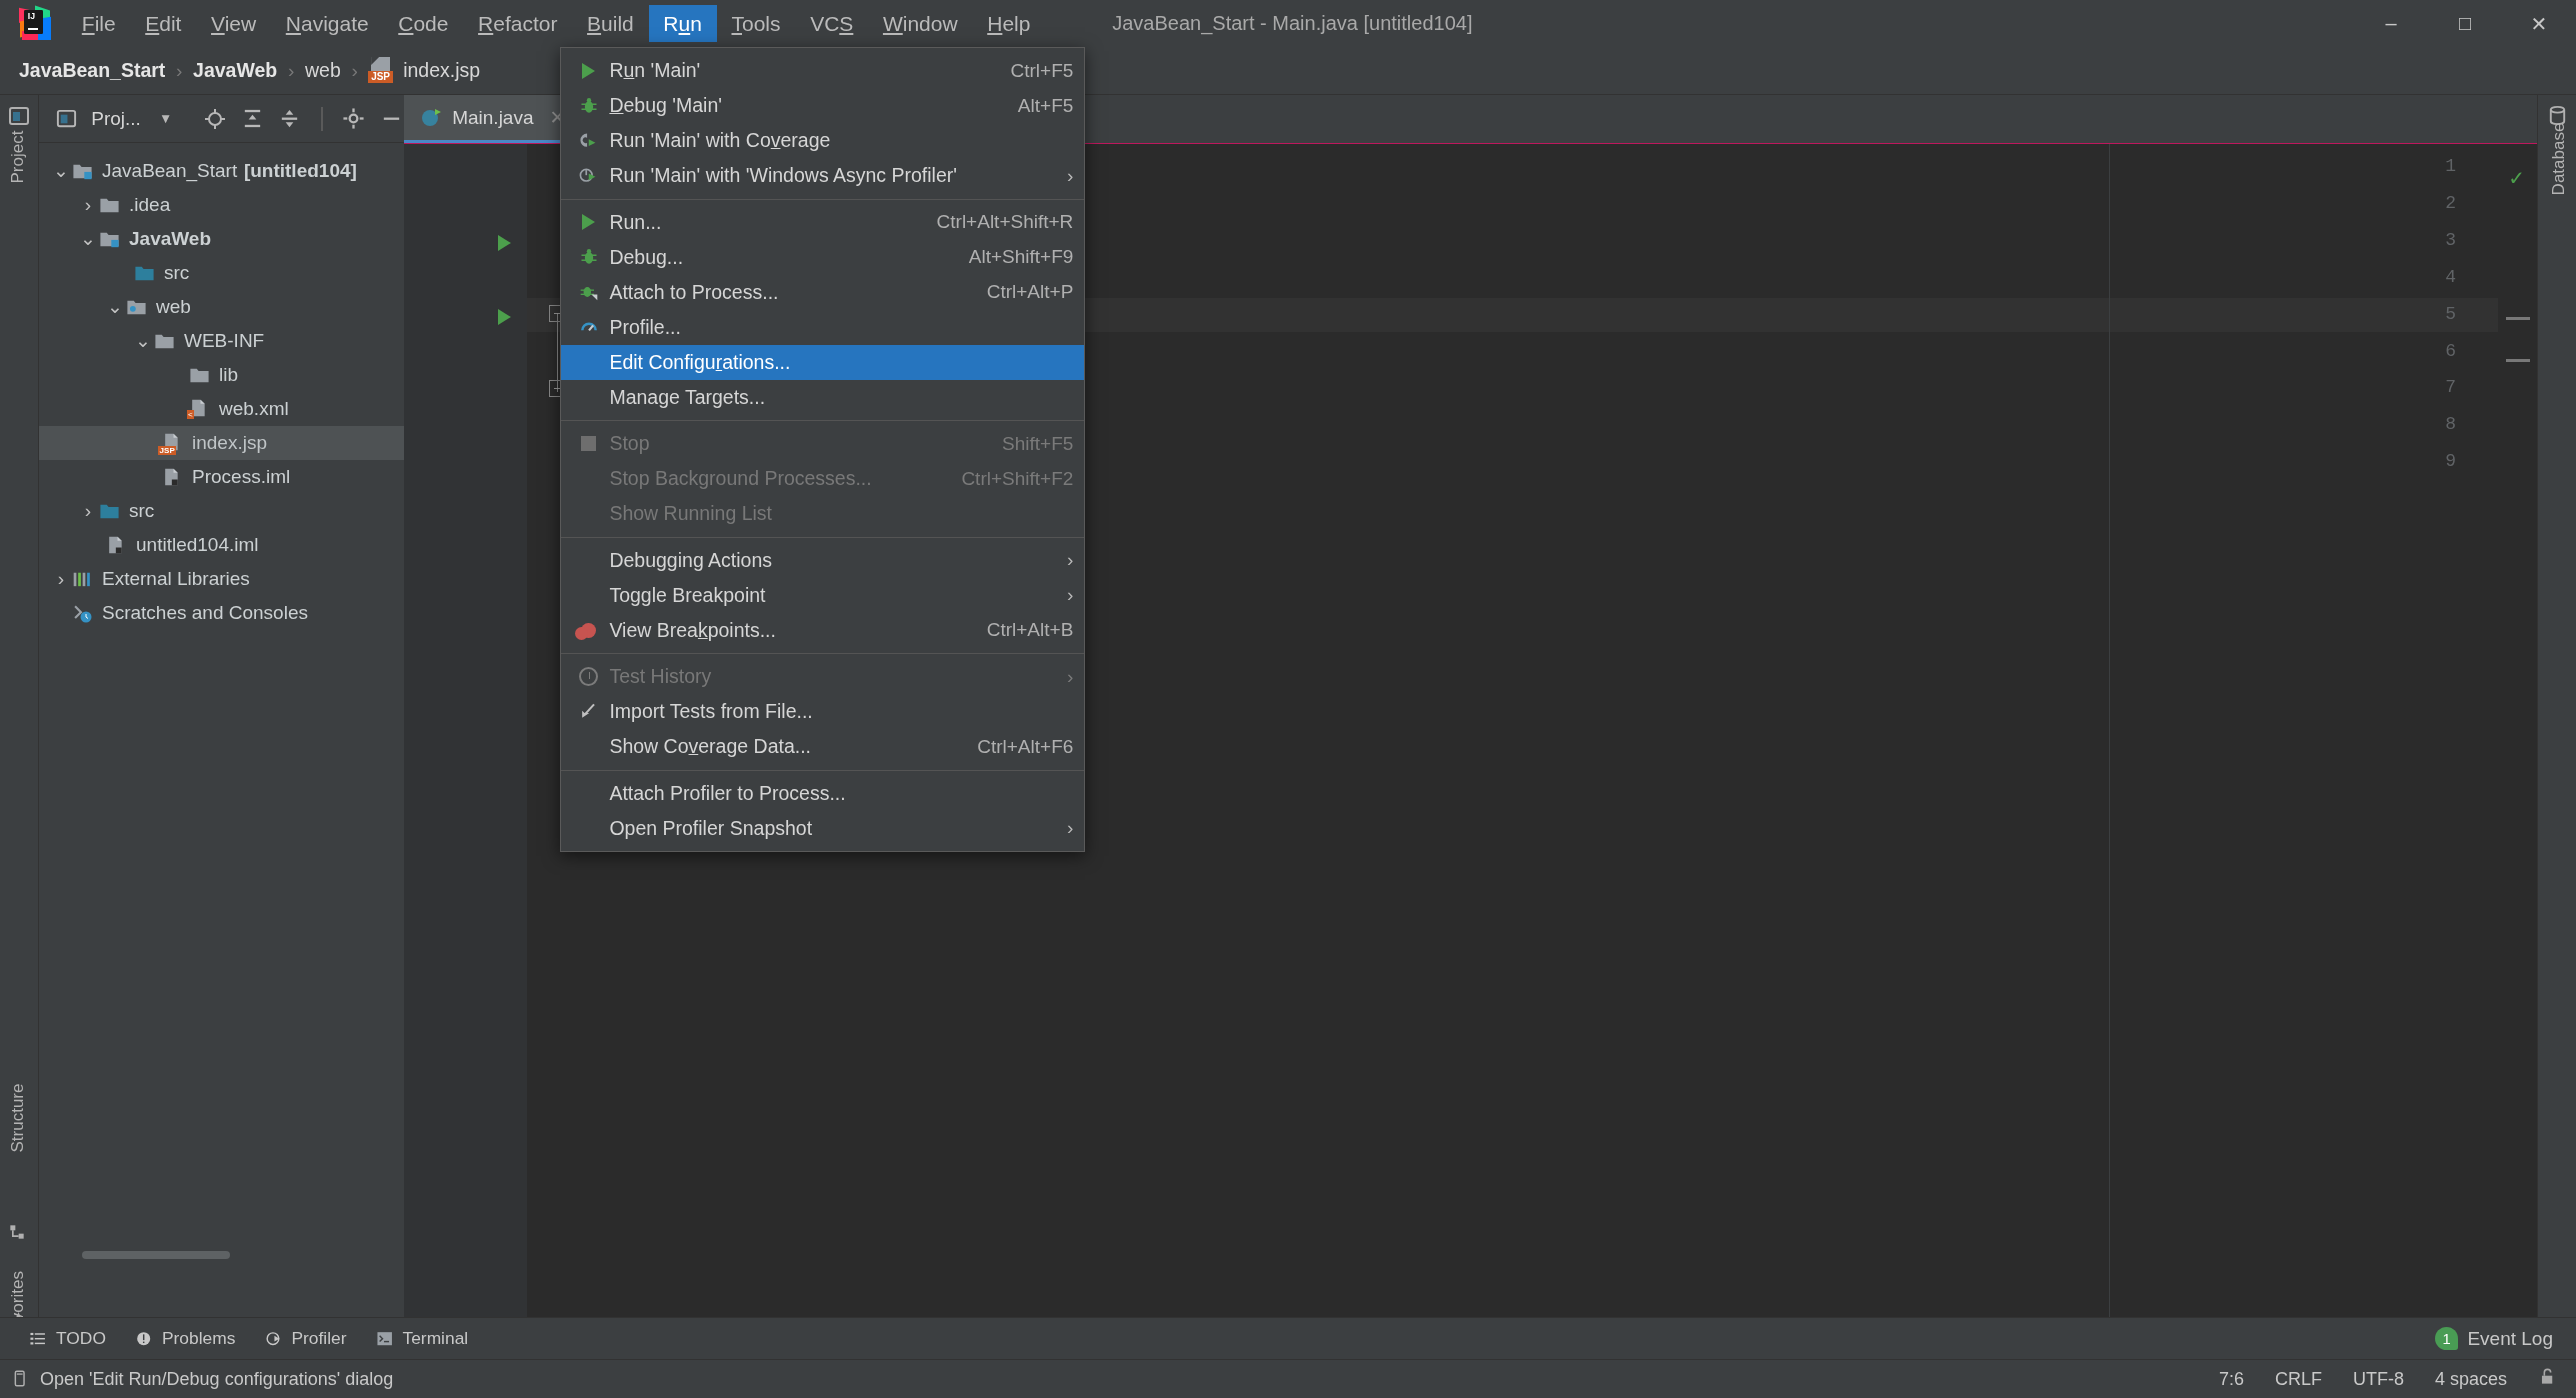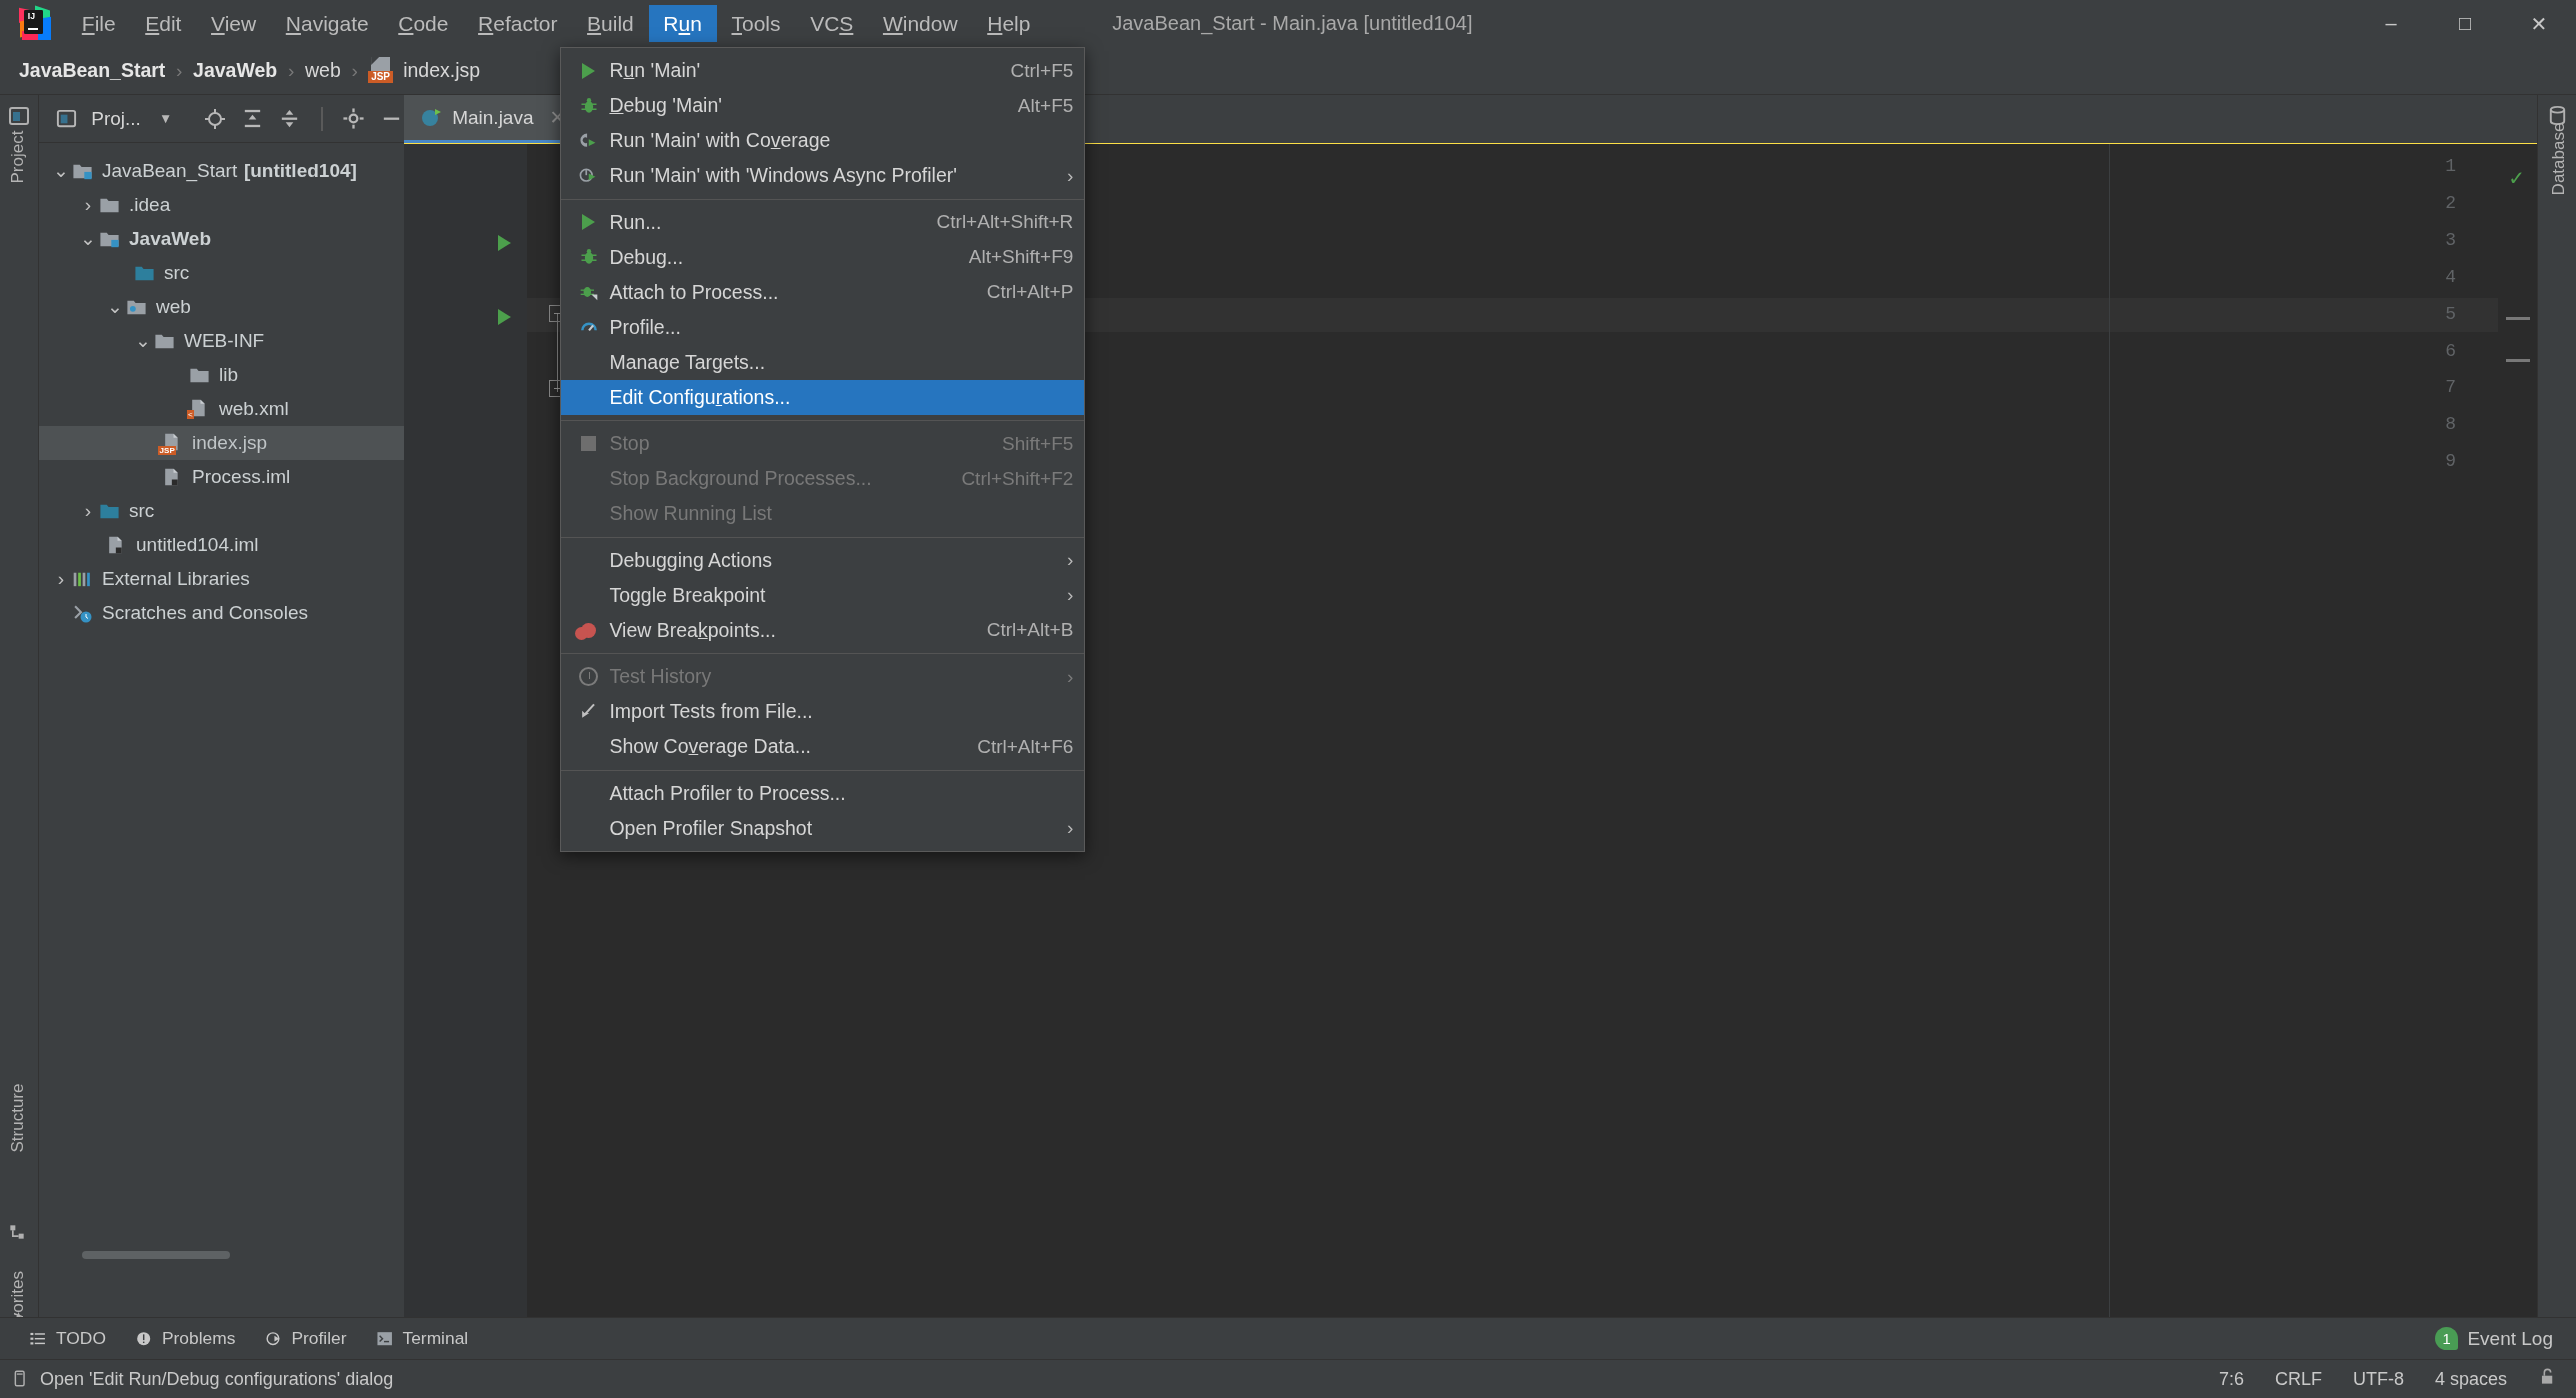--- a/index.html
+++ b/index.html
@@ -3,21 +3,21 @@
 <meta charset="utf-8">
 <style>
   * { box-sizing: border-box; margin: 0; padding: 0; }
   html, body {
     width: 2576px; height: 1398px;
     background: #3c3f41;
     font-family: "Liberation Sans", sans-serif;
     overflow: hidden;
     -webkit-font-smoothing: antialiased;
   }
-  .app { position: relative; width: 2576px; height: 1398px; background: #fde047; }
+  .app { position: relative; width: 2576px; height: 1398px; background: #be185d; }
 
   
   .titlebar {
     position: absolute; top: 0; left: 0; width: 2576px; height: 47px;
     background: #3c3f41; display: flex; align-items: center;
   }
   .ij-logo { width: 32px; height: 32px; margin-left: 19px; margin-right: 16px; position: relative; }
   .ij-logo .sq {
     position:absolute; left:5.4px; top:2.7px; width:19px; height:24px;
     background:#1a1a1a; border-radius:1.3px; z-index:3;
@@ -690,27 +690,27 @@
     </div>
     <div class="mrow">
       <span class="micon">
         <svg width="20" height="20" viewBox="0 0 24 24">
             <path d="M4 16 A8 8 0 0 1 20 16" fill="none" stroke="#3592c4" stroke-width="3"></path>
             <line x1="12" y1="16" x2="17" y2="10" stroke="#c8ccd0" stroke-width="2.6"></line>
           </svg>
       </span>
       <span class="mtext">Profile...</span>
     </div>
-    <div class="mrow">
-      <span class="micon"></span>
-      <span class="mtext">Manage Targets...</span>
-    </div>
     <div class="mrow sel">
       <span class="micon"></span>
       <span class="mtext">Edit Configu<u>r</u>ations...</span>
+    </div>
+    <div class="mrow">
+      <span class="micon"></span>
+      <span class="mtext">Manage Targets...</span>
     </div>
 
     <div class="msep"></div>
 
     <div class="mrow disabled">
       <span class="micon">
           <span class="stopsq"></span>
         </span>
       <span class="mtext">Stop</span>
       <span class="mkey" style="color:#7a7a7a">Shift+F5</span>

